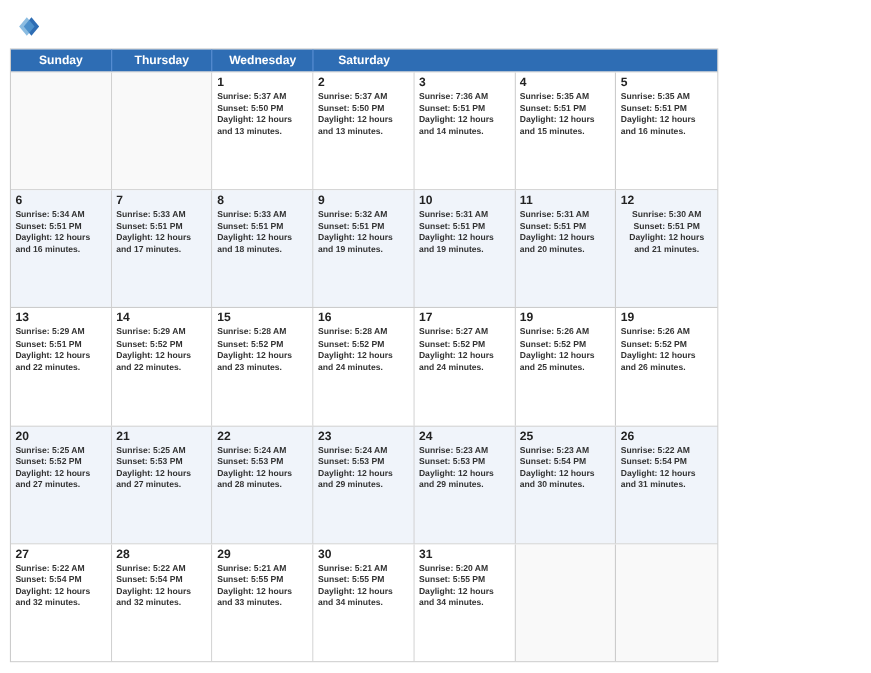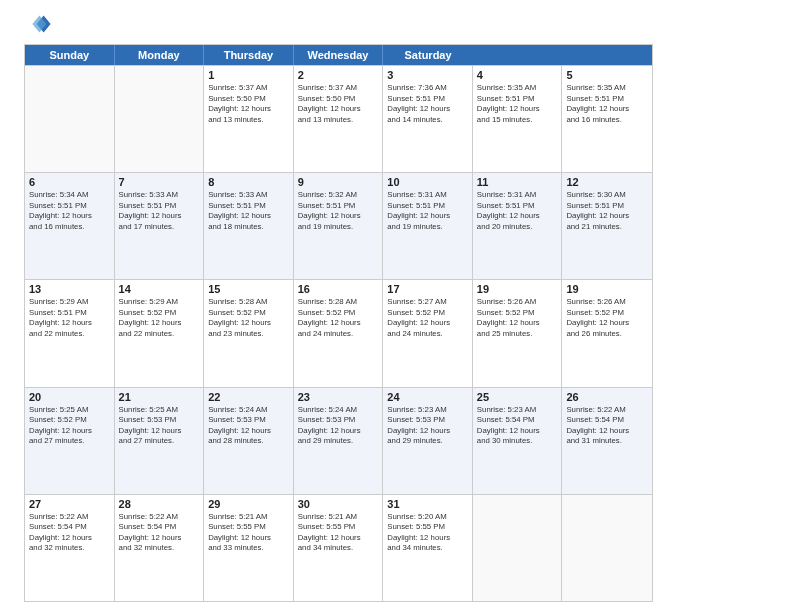--- a/index.html
+++ b/index.html
@@ -6,21 +6,21 @@
     body {
       font-family: Arial, sans-serif;
       background: #fff;
       width: 792px;
       height: 612px;
       overflow: hidden;
     }
     .page {
       width: 668px;
       height: 612px;
-      padding: 10px 15px 10px 24px;
+      padding: 10px 15px 10px 9px;
       display: flex;
       flex-direction: column;
     }
     .header {
       display: flex;
       align-items: flex-start;
       justify-content: space-between;
       margin-bottom: 6px;
     }
     .logo {
@@ -96,20 +96,21 @@
     .cal-cell .day-num {
       font-size: 11px;
       font-weight: bold;
       color: #222;
       margin-bottom: 2px;
     }
     .cal-cell .info {
       font-size: 7.8px;
       color: #333;
       line-height: 1.35;
+      font-weight: bold;
     }
     .alt-row .cal-cell { background: #f0f4fa; }
   </style>
 </head>
 <body>
 
 <div class="page">
   <div class="header">
     <div class="logo">
       <svg class="logo-icon" viewBox="0 0 40 40">
@@ -123,21 +124,20 @@
     </div>
     <div class="title-block">
       <div class="month-title"></div>
       <div class="subtitle"></div>
     </div>
   </div>
 
   <div class="calendar">
     <div class="cal-header" id="cal-header">
         <div class="cal-header-cell">Sunday</div>
-        <div class="cal-header-cell">Monday</div>
         <div class="cal-header-cell">Thursday</div>
         <div class="cal-header-cell">Wednesday</div>
         <div class="cal-header-cell">Saturday</div>
       </div>
     <div class="cal-body" id="cal-body">
         <div class="cal-row">
           <div class="cal-cell empty"></div>
           <div class="cal-cell empty"></div>
           <div class="cal-cell">
             <div class="day-num">1</div>
@@ -213,21 +213,21 @@
           </div>
           <div class="cal-cell">
             <div class="day-num">11</div>
             <div class="info" style="white-space: pre-line;">Sunrise: 5:31 AM
 Sunset: 5:51 PM
 Daylight: 12 hours
 and 20 minutes.</div>
           </div>
           <div class="cal-cell">
             <div class="day-num">12</div>
-            <div class="info" style="white-space: pre-line;">Sunrise: 5:30 AM
+            <div class="info" style="white-space: pre-line; text-align: center;">Sunrise: 5:30 AM
 Sunset: 5:51 PM
 Daylight: 12 hours
 and 21 minutes.</div>
           </div>
         </div>
         <div class="cal-row">
           <div class="cal-cell">
             <div class="day-num">13</div>
             <div class="info" style="white-space: pre-line;">Sunrise: 5:29 AM
 Sunset: 5:51 PM

